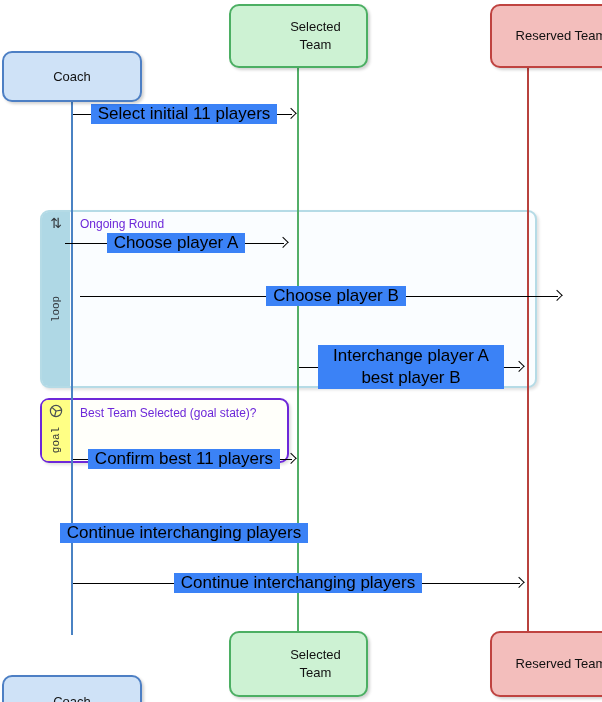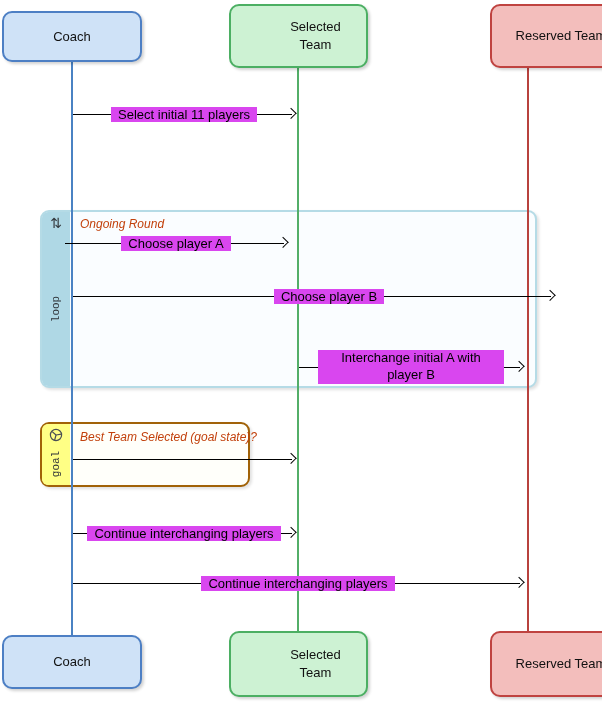--- a/index.html
+++ b/index.html
@@ -4,67 +4,67 @@
 <style>
   html,body{margin:0;padding:0;background:#ffffff;}
   body{font-family:"Liberation Sans", sans-serif;}
   .canvas{position:relative;width:602px;height:702px;background:#ffffff;overflow:hidden;}
 
   
   .frame{position:absolute;box-sizing:border-box;display:flex;border-radius:9px;
          box-shadow:2px 2px 3px rgba(0,0,0,0.12);z-index:1;}
   .loop-frame{left:40px;top:210px;width:497px;height:178px;
               border:2px solid #b5dbe6;background:#fafdff;}
-  .goal-frame{left:40px;top:422px;width:210px;height:65px;
-              border:2px solid #a16207;background:#fffffa;}
+  .goal-frame{left:40px;top:398px;width:249px;height:65px;
+              border:2px solid #6d28d9;background:#fffffa;}
   .frame-strip{width:28px;height:100%;box-sizing:border-box;display:flex;flex-direction:column;
                align-items:center;padding-top:3px;border-top-left-radius:6px;border-bottom-left-radius:6px;}
   .loop-strip{background:#afd8e5;}
   .goal-strip{background:#ffff85;}
   .frame-icon{font-size:14px;line-height:16px;color:#33383d;}
   .frame-tag-wrap{flex:1;display:flex;align-items:center;justify-content:center;min-height:0;}
   .frame-tag{transform:rotate(-90deg);white-space:nowrap;
              font-family:"Liberation Mono", monospace;font-size:11px;color:#2f3338;}
-  .frame-title{position:absolute;left:38px;top:5px;font-size:12px;color:#c2410c;white-space:nowrap;font-style:italic;}
+  .frame-title{position:absolute;left:38px;top:5px;font-size:12px;color:#6d28d9;white-space:nowrap;}
   .goal-frame .frame-title{top:6px;}
 
   
   .lifeline{position:absolute;width:2px;z-index:2;}
   .l-coach{left:71px;top:62px;height:573px;background:#4a82c3;}
   .l-selected{left:297px;top:68px;height:563px;background:#53ae68;}
   .l-reserved{left:527px;top:68px;height:563px;background:#b8423e;}
 
   
   .actor{position:absolute;box-sizing:border-box;border-radius:10px;border:2px solid;
          display:flex;align-items:center;justify-content:center;text-align:center;
          font-size:13px;color:#111111;line-height:1.35;z-index:4;
          box-shadow:2px 2px 3px rgba(0,0,0,0.18);padding:2px 14px;}
-  .actor-blue{background:#cfe2f7;border-color:#4d7fc4;}
+  .actor-blue{background:#cfe2f7;border-color:#4d7fc4;margin-top:40px;}
   .actor-green{background:#cdf2d3;border-color:#4caf63;padding-left:48px;}
   .actor-red{background:#f3bebc;border-color:#bf4340;margin-left:32px;}
   .a-coach-top{left:2px;top:11px;width:140px;height:51px;}
   .a-selected-top{left:229px;top:4px;width:139px;height:64px;}
   .a-reserved-top{left:458px;top:4px;width:142px;height:64px;}
   .a-coach-bottom{left:2px;top:635px;width:140px;height:54px;}
   .a-selected-bottom{left:229px;top:631px;width:139px;height:66px;}
   .a-reserved-bottom{left:458px;top:631px;width:142px;height:66px;}
 
   
   .msg{position:absolute;height:22px;display:flex;align-items:center;justify-content:center;z-index:3;}
   .msg .line{position:absolute;left:1px;right:4px;top:50%;border-top:1px solid #000000;}
   .msg .arrowhead{position:absolute;right:1px;top:50%;width:8px;height:8px;box-sizing:border-box;
                   border-top:1.5px solid #000;border-right:1.5px solid #000;
                   transform:translateY(-50%) rotate(45deg) ;transform-origin:center;margin-top:0px;}
   .msg .arrowhead{transform:translateY(-58%) rotate(45deg);}
-  .msg .label{position:relative;background:#d946ef;padding:0 7px;font-size:13px;color:#000000;
+  .msg .label{position:relative;background:#3b82f6;padding:0 7px;font-size:17px;color:#000000;
               white-space:nowrap;text-align:center;}
   .m1{left:72px;top:103px;width:224px;}
   .m2{left:72px;top:154px;width:452px;}
   .m3{left:64px;top:232px;width:224px;}
-  .m4{left:72px;top:285px;width:452px;padding-left:31px;}
+  .m4{left:79px;top:285px;width:452px;padding-left:31px;}
   .m5{left:298px;top:349px;width:226px;height:36px;}
   .m5 .label{white-space:normal;width:172px;line-height:1.3;}
   .m6{left:72px;top:448px;width:224px;}
   .m7{left:72px;top:522px;width:224px;}
   .m8{left:72px;top:572px;width:452px;}
 
   .goal-icon-svg{display:block;margin-top:1px;}
 </style>
 </head>
 <body>
@@ -111,25 +111,26 @@
     <span class="label">Choose player A</span>
   </div>
   <div class="msg m4">
     <span class="line"></span>
     <span class="arrowhead"></span>
     <span class="label">Choose player B</span>
   </div>
   <div class="msg m5">
     <span class="line"></span>
     <span class="arrowhead"></span>
-    <span class="label">Interchange initial A with player B</span>
+    <span class="label">Interchange player A best player B</span>
   </div>
   <div class="msg m6">
     <span class="line"></span>
     <span class="arrowhead"></span>
+    <span class="label">Confirm best 11 players</span>
   </div>
   <div class="msg m7">
     <span class="line"></span>
     <span class="arrowhead"></span>
     <span class="label">Continue interchanging players</span>
   </div>
   <div class="msg m8">
     <span class="line"></span>
     <span class="arrowhead"></span>
     <span class="label">Continue interchanging players</span>

